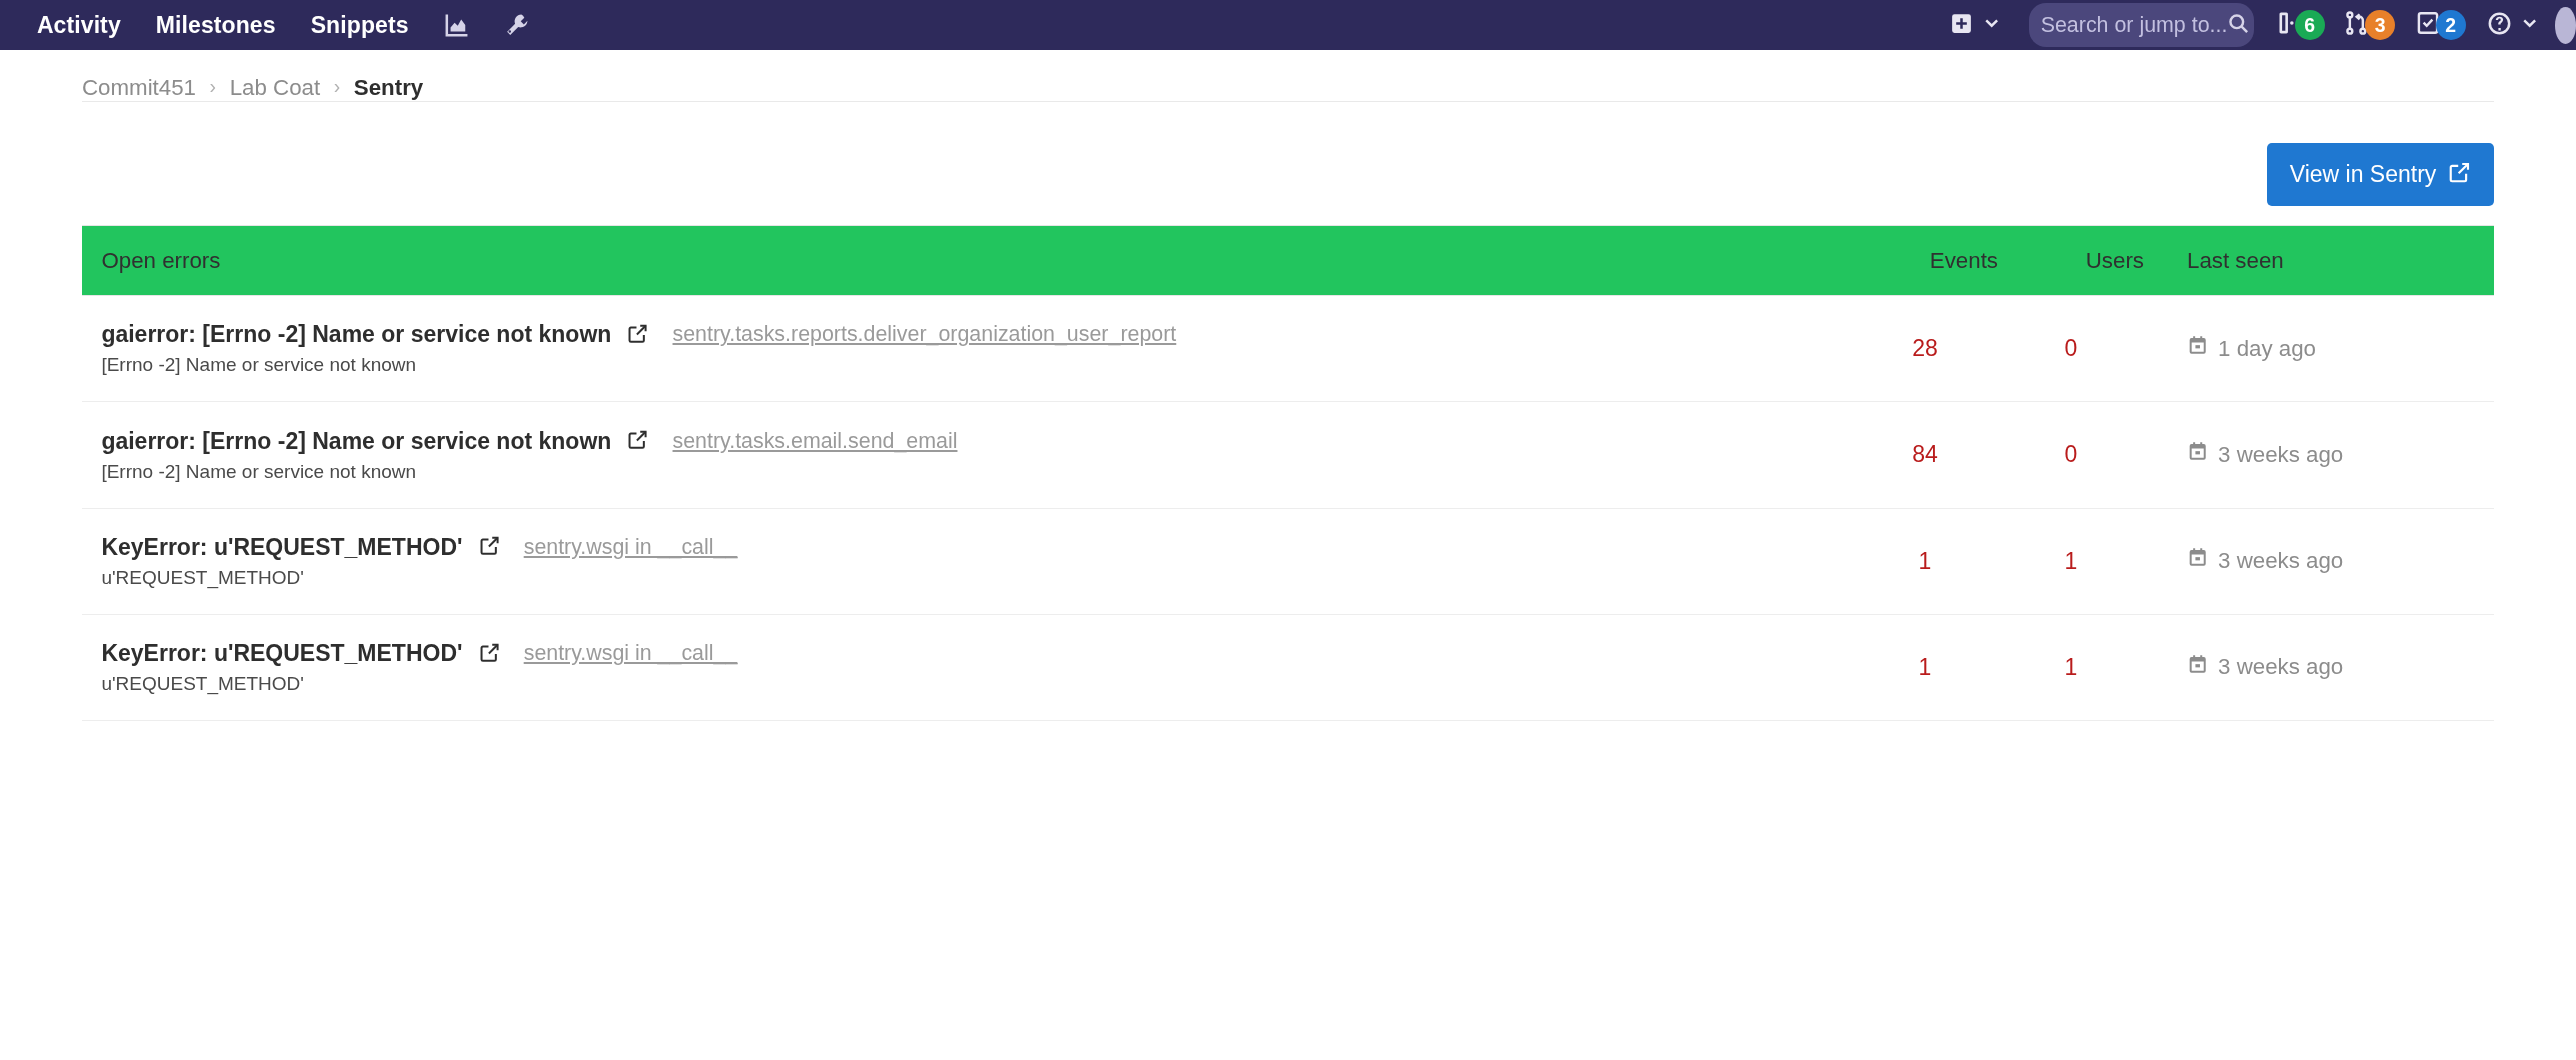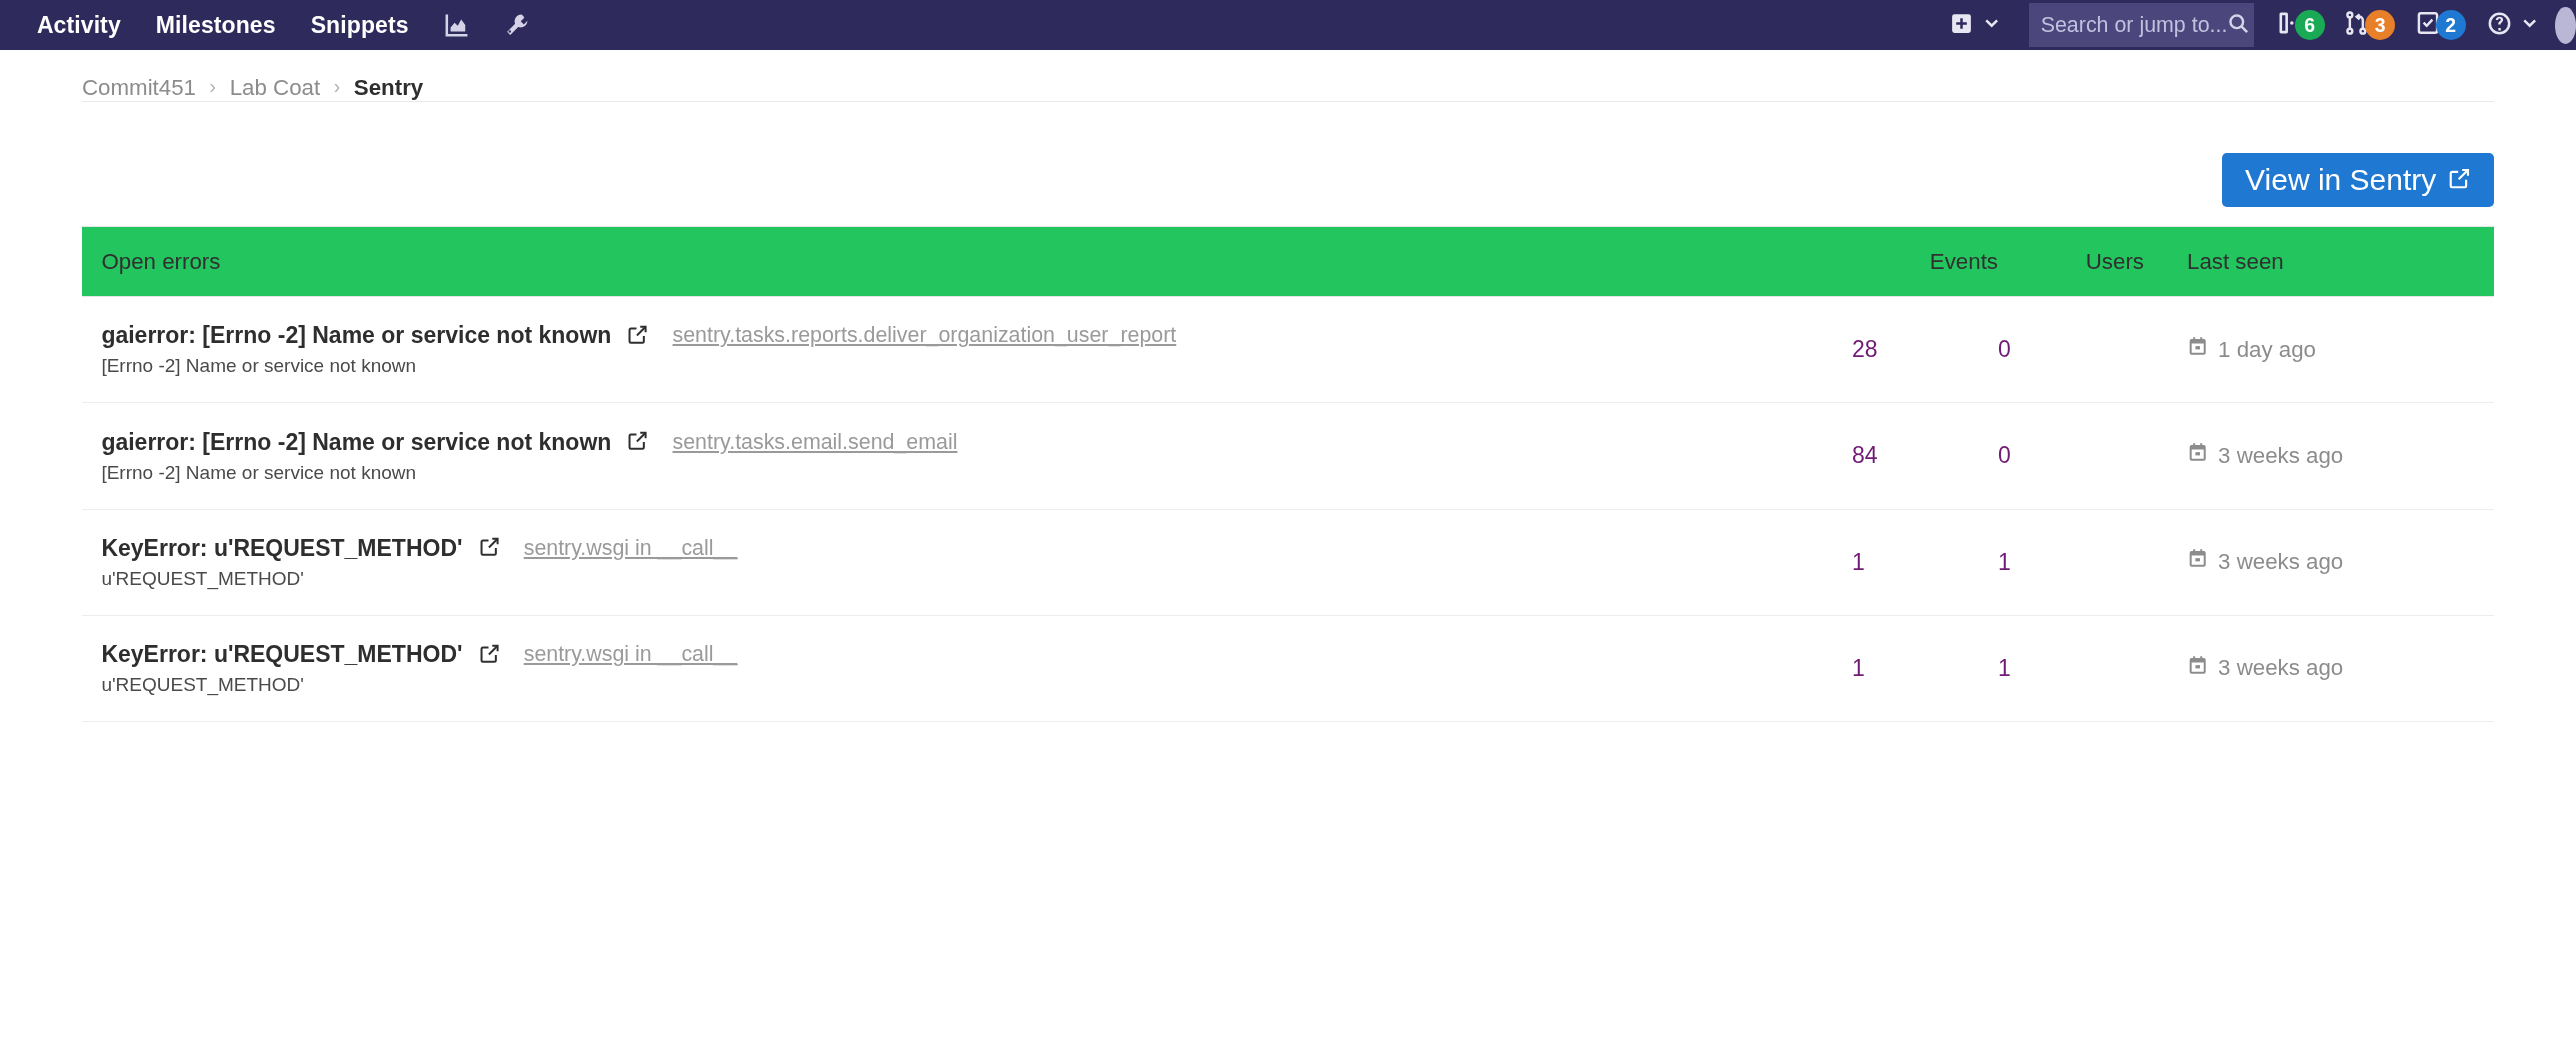--- a/index.html
+++ b/index.html
@@ -64,21 +64,21 @@
     gap: 8.7px;
     padding: 0 13.6px 0 13.6px;
     height: 50px;
     cursor: pointer;
   }
   .search-box {
     position: relative;
     width: 225px;
     height: 44px;
     background: #4b477c;
-    border-radius: 0;
+    border-radius: 17px;
     display: flex;
     align-items: center;
     padding: 0 11.7px;
     margin: 0 9.7px 0 13.6px;
     cursor: text;
   }
   .search-box .ph {
     color: #c3c0e0;
     font-size: 21.4px;
     white-space: nowrap;
@@ -158,26 +158,25 @@
     padding: 41px 0 19.4px 0;
   }
   .btn-primary {
     display: inline-flex;
     align-items: center;
     gap: 11.7px;
     background: #1f78d1;
     color: #ffffff;
     border: none;
     border-radius: 4.9px;
-    font-size: 30px;
+    font-size: 23px;
     font-family: "Liberation Sans", sans-serif;
-    padding: 12px 23px;
+    padding: 18px 23px;
     cursor: pointer;
     line-height: 1;
-    margin-top: 10px;
   }
 
   
   .errors-table {
     width: 100%;
     border-collapse: collapse;
     table-layout: fixed;
   }
   .errors-table thead th {
     background: #22c55e;
@@ -201,23 +200,23 @@
 
   .errors-table tbody td {
     border-bottom: 1px solid #ededed;
     padding: 25px 0;
     vertical-align: middle;
     font-size: 22.3px;
     color: #303030;
   }
   .errors-table tbody td.c-title { padding-left: 19.4px; padding-right: 19.4px; }
   .errors-table tbody td.c-num {
-    text-align: left;
+    text-align: center;
     font-size: 23px;
-    color: #701a75;
+    color: #b91c1c;
   }
   .errors-table tbody td.c-last { padding-left: 43px; }
 
   .err-line1 {
     display: flex;
     align-items: center;
     gap: 16px;
     flex-wrap: nowrap;
     margin-bottom: 5.8px;
   }

